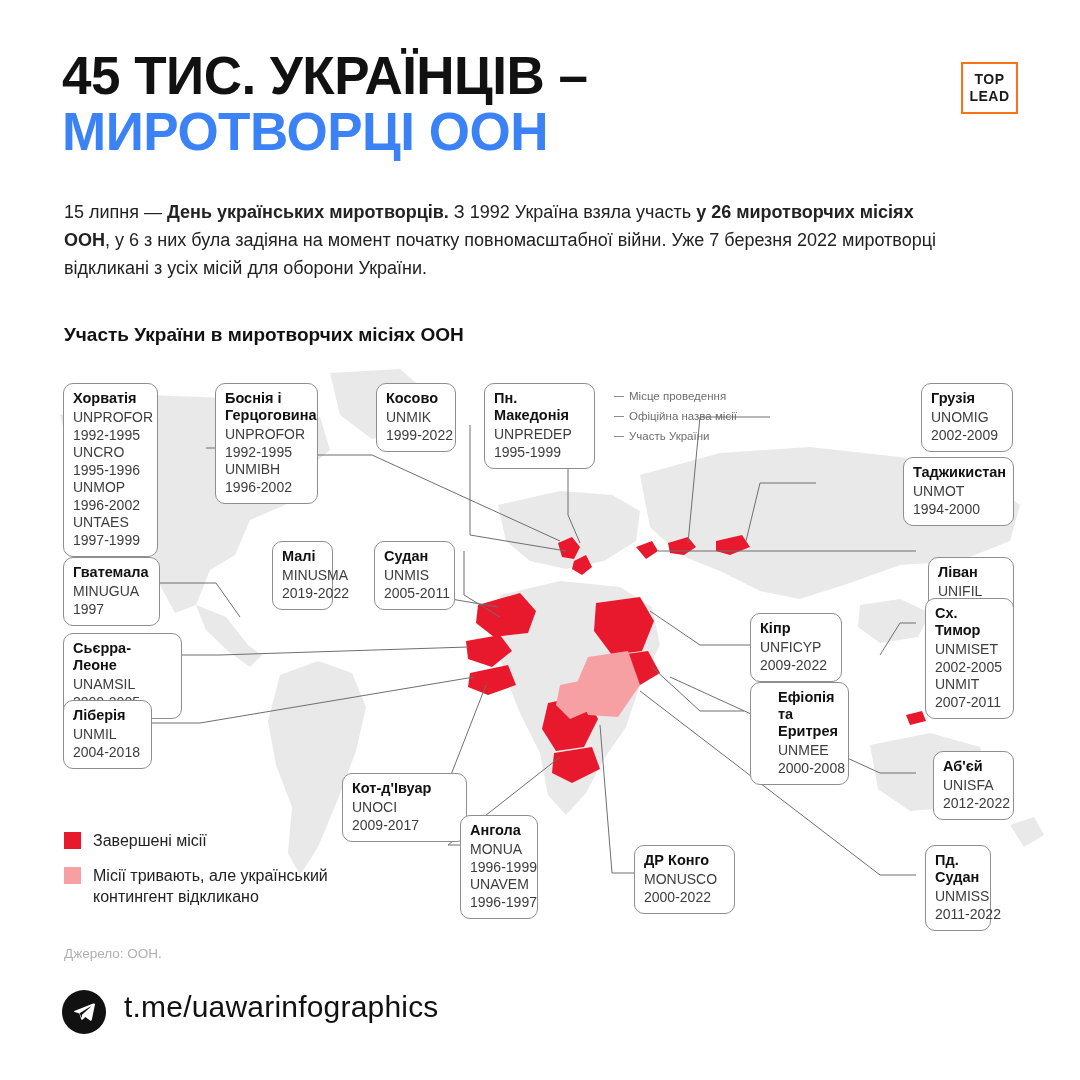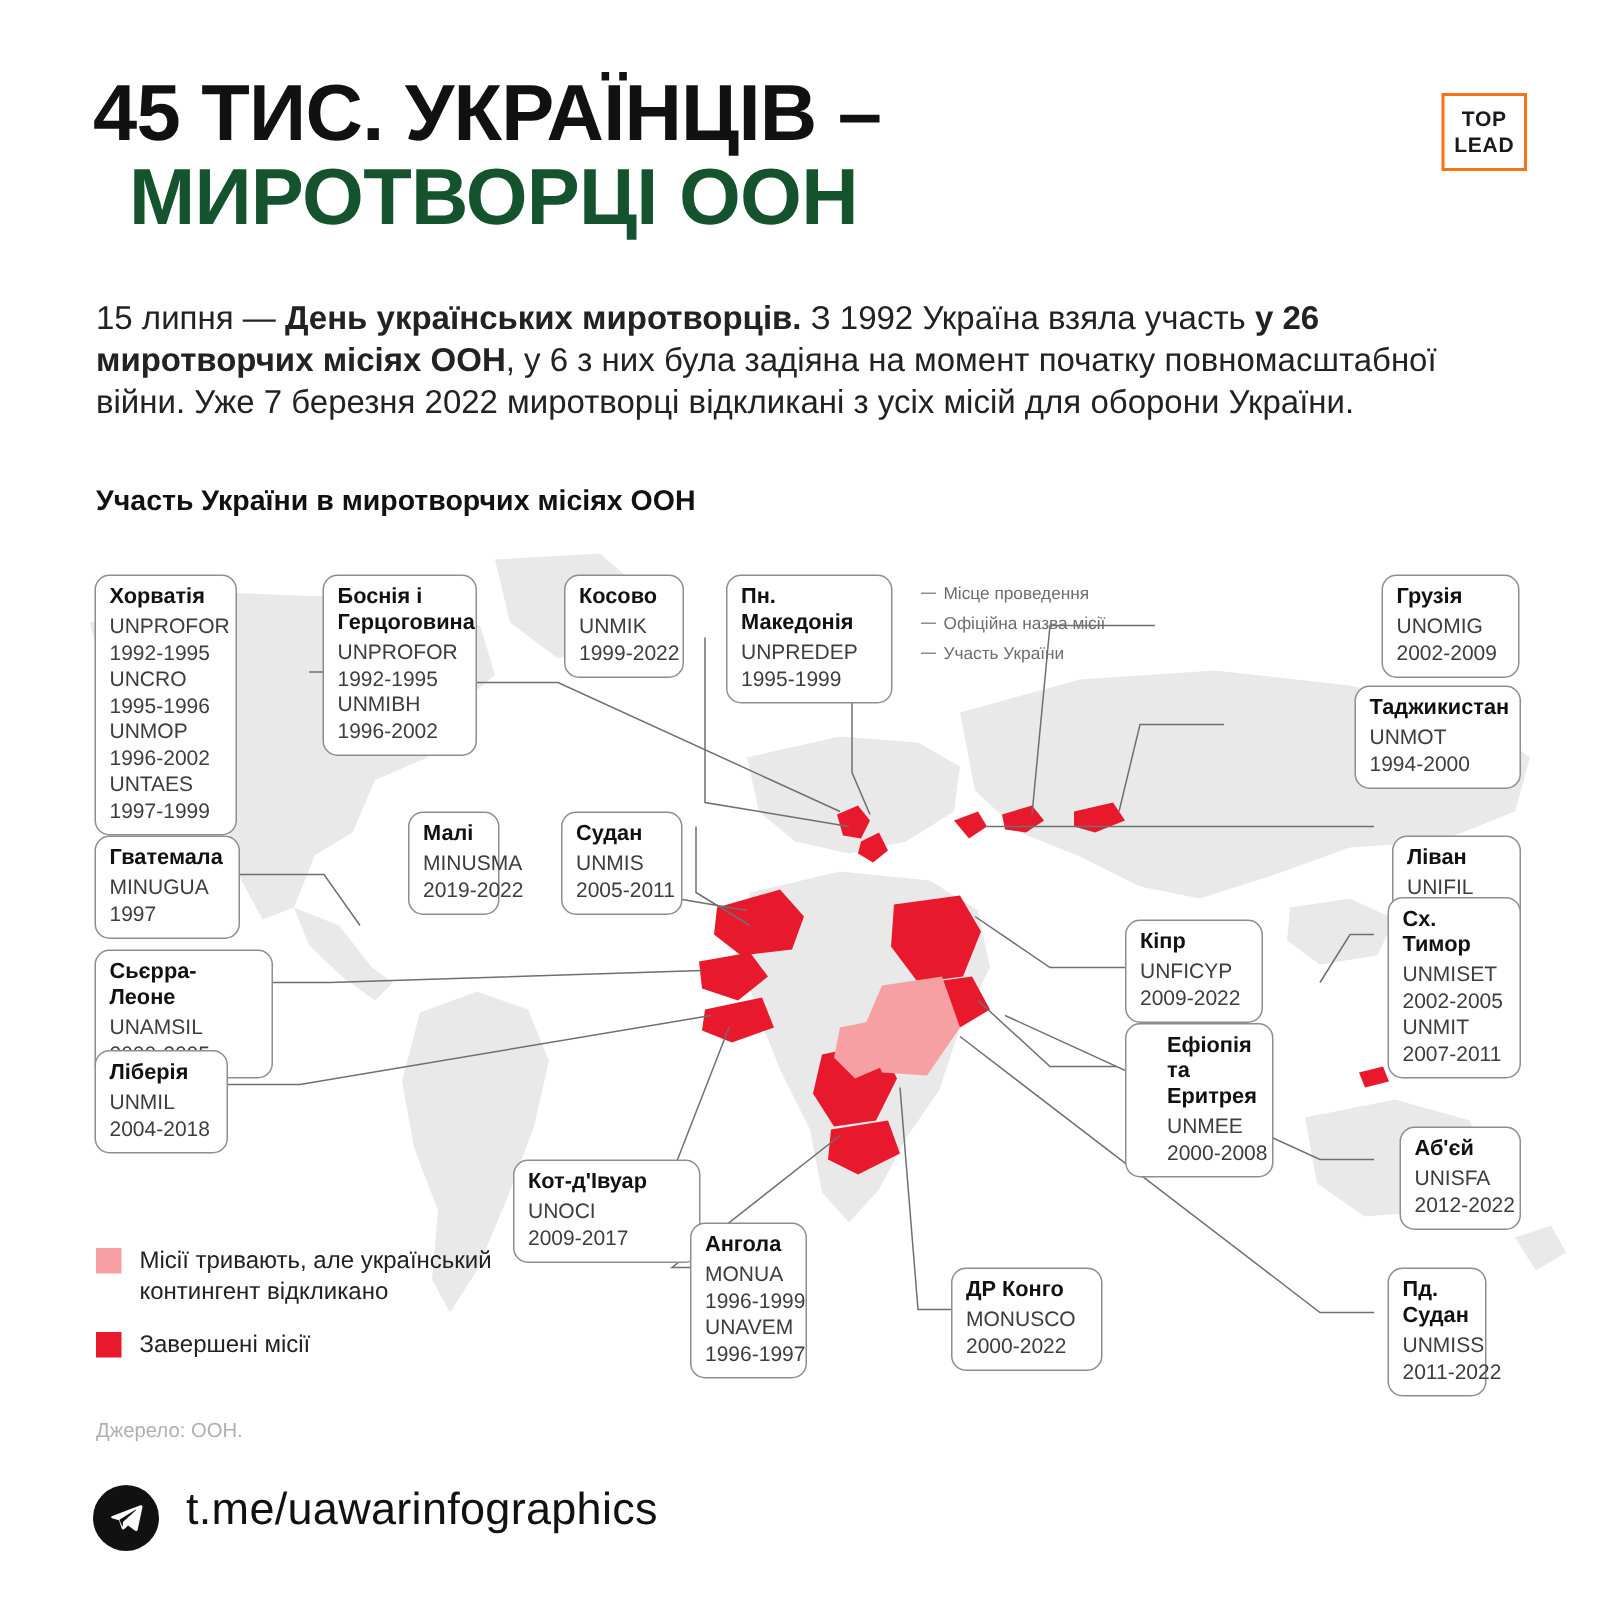--- a/index.html
+++ b/index.html
@@ -13,33 +13,33 @@
   }
   .root{position:relative;width:1080px;height:1080px;}
 
   
   .title{
     position:absolute;left:62px;top:48px;
     font-size:53px;line-height:56px;
     font-weight:bold;letter-spacing:-0.5px;
   }
   .title .l1{display:block;color:#111;}
-  .title .l2{display:block;color:#14532d;margin-left:24px;}
+  .title .l2{display:block;color:#3b82f6;}
 
   .logo{
     position:absolute;right:62px;top:62px;
     width:57px;height:52px;border:2px solid #f97316;
     box-sizing:border-box;
     display:flex;flex-direction:column;justify-content:center;align-items:center;
     font-weight:bold;font-size:14px;line-height:17px;letter-spacing:0.5px;
   }
 
   .lede{
     position:absolute;left:64px;top:198px;width:900px;
-    font-size:22px;line-height:28px;color:#222;
+    font-size:18px;line-height:28px;color:#222;
   }
   .lede b{font-weight:bold;}
 
   .subhead{
     position:absolute;left:64px;top:324px;
     font-size:19px;font-weight:bold;color:#111;
   }
 
   
   .map-wrap{position:absolute;left:0;top:355px;width:1080px;height:560px;}
@@ -319,26 +319,26 @@
     <div class="box" style="left:925px;top:490px;width:66px;">
       <div class="name">Пд. Судан</div>
       <div class="mis">UNMISS</div>
       <div class="yr">2011-2022</div>
     </div>
 
   </div>
 
   <div class="legend">
     <div class="row">
+      <span class="sw done"></span>
+      <span class="txt">Завершені місії</span>
+    </div>
+    <div class="row">
       <span class="sw ongoing"></span>
       <span class="txt">Місії тривають, але український контингент відкликано</span>
-    </div>
-    <div class="row">
-      <span class="sw done"></span>
-      <span class="txt">Завершені місії</span>
     </div>
   </div>
 
   <div class="source">Джерело: ООН.</div>
 
   <div class="footer">
     <span class="tg">
       <svg width="24" height="24" viewBox="0 0 24 24" aria-hidden="true">
         <path fill="#ffffff" d="M21.2 3.6 2.9 10.7c-1.1.4-1.1 1.1-.2 1.4l4.6 1.4 1.8 5.4c.2.6.4.8 1 .8.5 0 .7-.2 1-.5l2.3-2.2 4.7 3.5c.9.5 1.5.2 1.7-.8l3.1-14.6c.3-1.2-.4-1.8-1.7-1.5zM7.6 13.2 18 6.7c.5-.3.9-.1.6.2l-8.6 7.8-.3 3.4-2.1-4.9z"></path>
       </svg>

